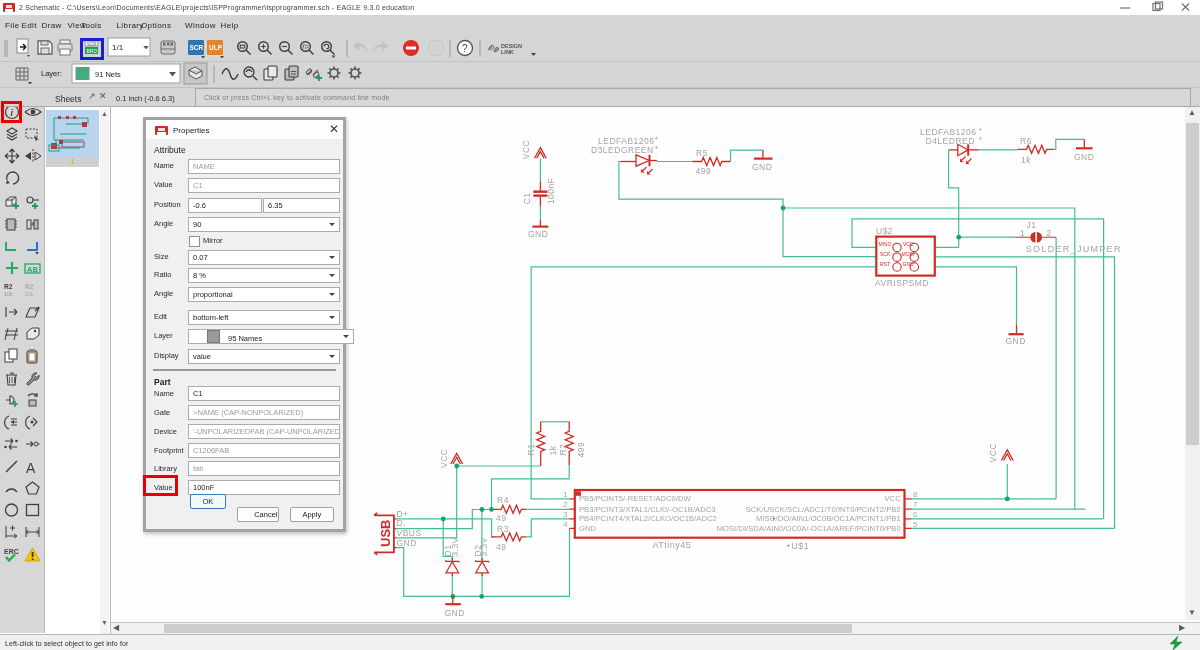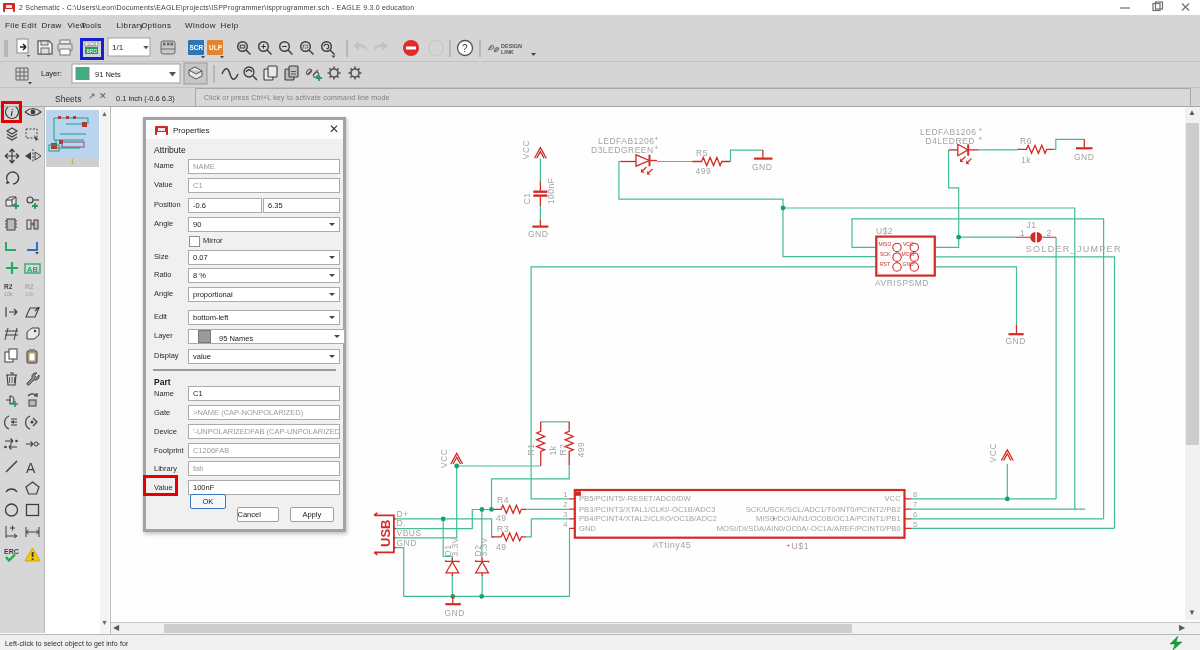--- a/index.html
+++ b/index.html
@@ -726,38 +726,38 @@
   <div class="abs" style="left:57px;top:115.5px;font-size:7.5px;color:#2a2a2a">Mirror</div>
   <div class="dlbl" style="top:132px">Size</div>
     <div class="dinp black drop" style="top:129.8px">0.07</div>
   <div class="dlbl" style="top:150px">Ratio</div>
     <div class="dinp black drop" style="top:148.4px">8 %</div>
   <div class="dlbl" style="top:169px">Angle</div>
     <div class="dinp black drop" style="top:167.1px">proportional</div>
   <div class="dlbl" style="top:192px">Edit</div>
     <div class="dinp black drop" style="top:189.8px">bottom-left</div>
   <div class="dlbl" style="top:211px">Layer</div>
-    <div class="dinp black drop" style="top:209.1px;padding-left:9px">
+    <div class="dinp black drop" style="top:209.1px;padding-left:18px">
      <span style="display:inline-block;width:11px;height:11px;background:#9a9a9a;border:1px solid #777;vertical-align:-2px;margin-right:8px"></span>95 Names</div>
   <div class="dlbl" style="top:231px">Display</div>
     <div class="dinp black drop" style="top:229.3px">value</div>
   <div class="abs" style="left:7px;top:249px;width:183px;height:0;border-top:2px solid #9a9a9a"></div>
   <div class="abs" style="left:8px;top:257px;font-size:8.5px;font-weight:bold;color:#1a1a1a">Part</div>
   <div class="dlbl" style="top:269px">Name</div>
     <div class="dinp black" style="top:266.4px">C1</div>
   <div class="dlbl" style="top:288px">Gate</div>
     <div class="dinp" style="top:285px">&gt;NAME (CAP-NONPOLARIZED)</div>
   <div class="dlbl" style="top:307px">Device</div>
     <div class="dinp" style="top:304px">'-UNPOLARIZEDFAB (CAP-UNPOLARIZED)</div>
   <div class="dlbl" style="top:326px">Footprint</div>
     <div class="dinp" style="top:323px">C1206FAB</div>
   <div class="dlbl" style="top:344px">Library</div>
     <div class="dinp" style="top:341px">fab</div>
   <div class="dlbl" style="top:363px">Value</div>
     <div class="dinp black" style="top:360px">100nF</div>
   <div class="abs" style="left:43.8px;top:374px;width:34px;height:13px;background:#f3f9ff;border:1px solid #3a79bd;border-radius:2px;font-size:7.5px;color:#1a1a1a;text-align:center;line-height:13px">OK</div>
-  <div class="abs" style="left:90.5px;top:386.8px;width:40px;height:13px;background:#fdfdfd;border:1px solid #a0a0a0;border-radius:2px;font-size:7.5px;color:#1a1a1a;text-align:left;line-height:13px">Cancel</div>
+  <div class="abs" style="left:90.5px;top:386.8px;width:40px;height:13px;background:#fdfdfd;border:1px solid #a0a0a0;border-radius:2px;font-size:7.5px;color:#1a1a1a;text-align:right;line-height:13px">Cancel</div>
   <div class="abs" style="left:143.8px;top:386.8px;width:42px;height:13px;background:#fdfdfd;border:1px solid #a0a0a0;border-radius:2px;font-size:7.5px;color:#1a1a1a;text-align:center;line-height:13px">Apply</div>
 </div>
 
 <div class="hl-red" style="left:1px;top:101px;width:21px;height:22px"></div>
 <div class="hl-blue" style="left:80px;top:38px;width:24px;height:22px"></div>
 <div class="hl-red" style="left:142.5px;top:474.5px;width:35px;height:21.5px"></div>
 
 </body></html>

